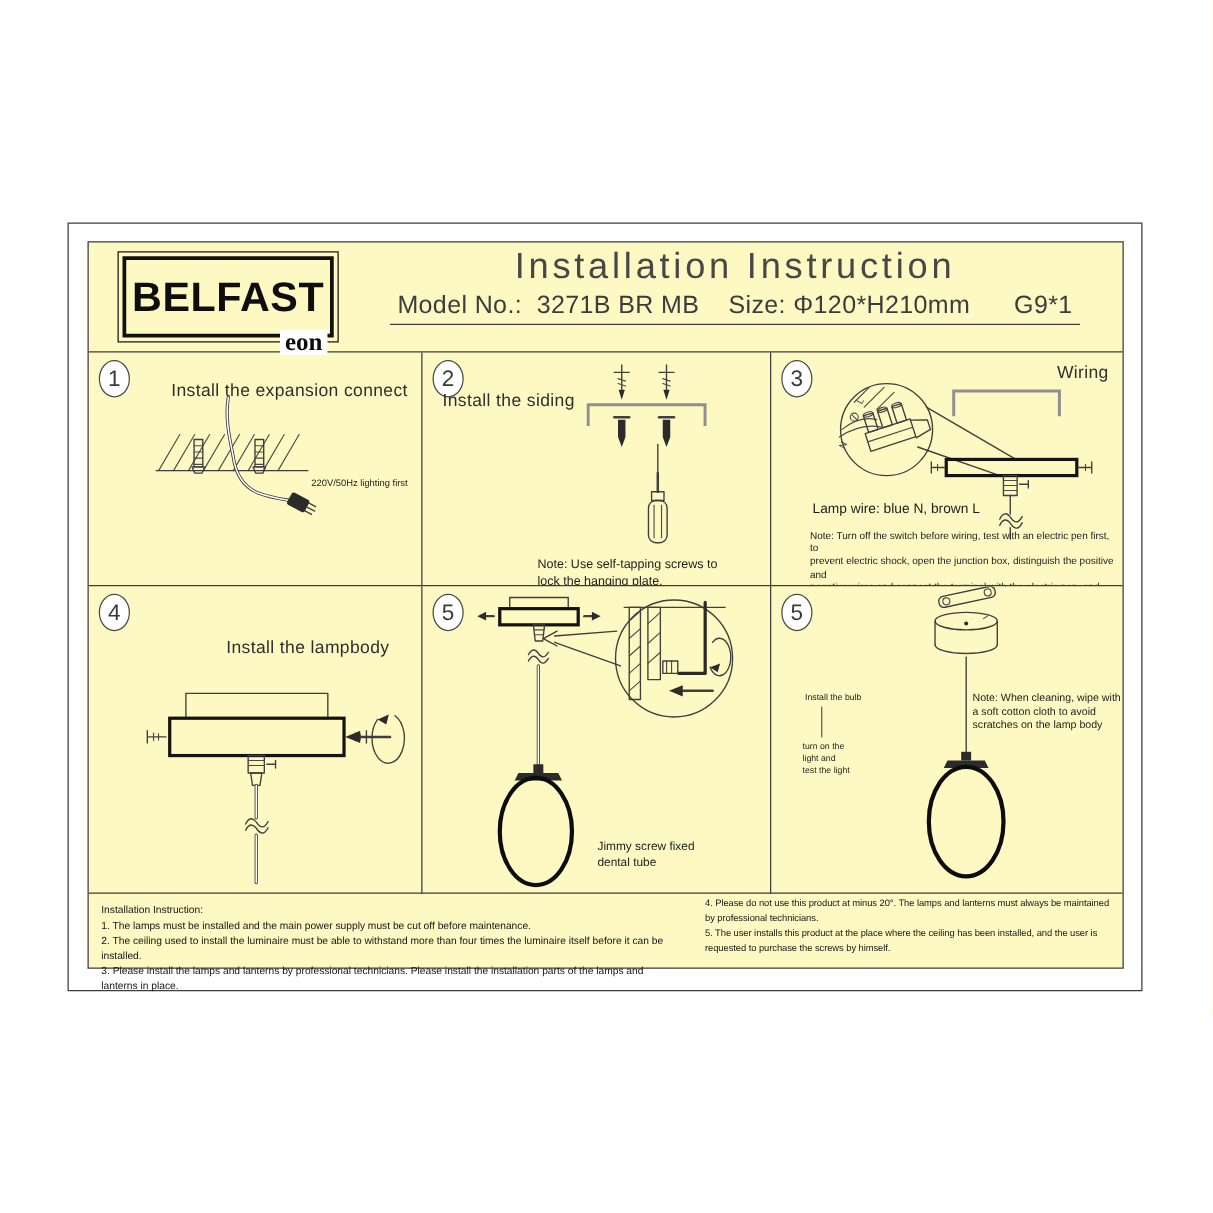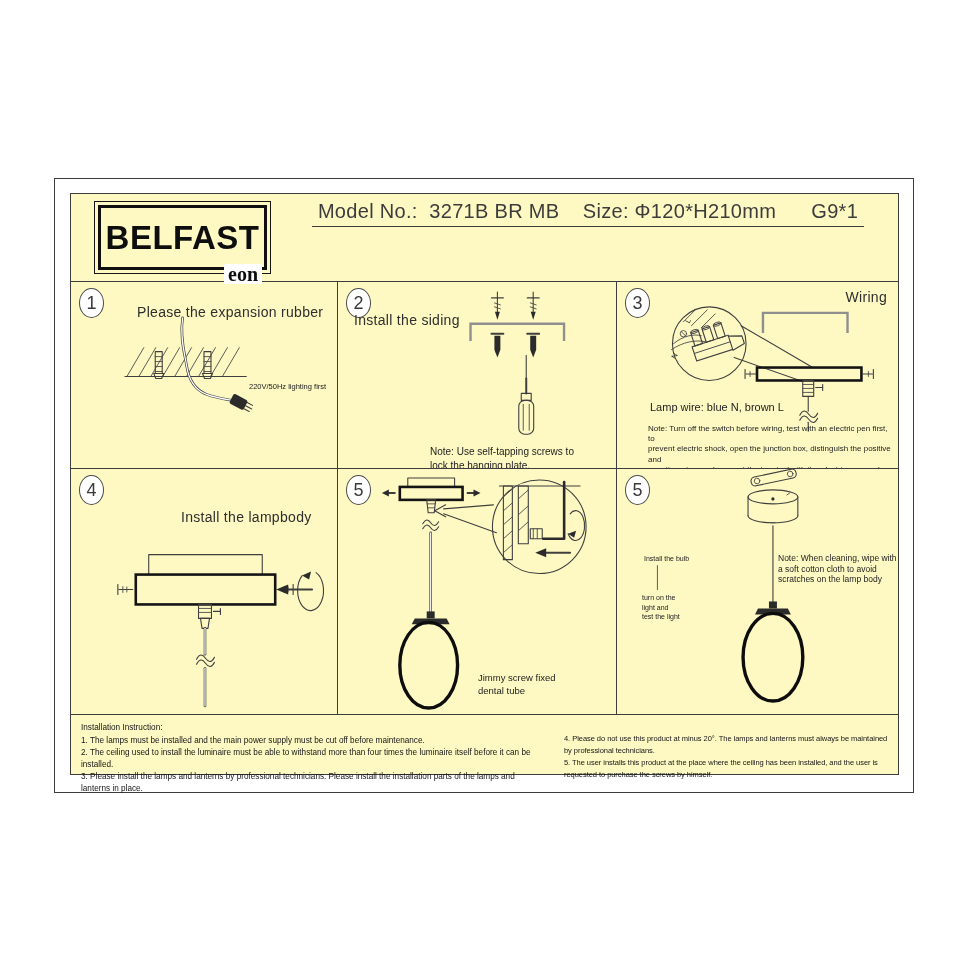--- a/index.html
+++ b/index.html
@@ -32,45 +32,46 @@
   .s3{stroke:#141414;stroke-width:2.6;fill:none;}
   .oval{stroke:#0d0d0d;stroke-width:3.4;fill:none;}
   .fil{fill:#2b2b2b;stroke:none;}
   .wo{stroke:#3f3f3f;stroke-width:2.6;fill:none;stroke-linecap:round;}
   .wi{stroke:#ffffff;stroke-width:1.2;fill:none;stroke-linecap:round;}
   .hex{stroke:#2a2a2a;stroke-width:2.6;fill:none;stroke-linecap:round;stroke-linejoin:round;}
   .svgtext{font-size:7.5px;fill:#333;font-family:"Liberation Sans",sans-serif;}
   
   .prec-title{position:absolute;left:10px;top:8px;font-size:8.2px;color:#151515;}
   .prec-left{position:absolute;left:10px;top:20px;width:450px;font-size:8.2px;line-height:12px;white-space:pre-line;color:#151515;}
-  .prec-right{position:absolute;left:493px;top:18px;width:332px;font-size:7.5px;letter-spacing:-.05px;line-height:12px;white-space:pre-line;color:#151515;}
+  .prec-right{position:absolute;left:493px;top:2px;width:332px;font-size:7.5px;letter-spacing:-.05px;line-height:12px;white-space:pre-line;color:#151515;}
 </style>
 </head>
 <body>
 
 <div class="outer">
   <div class="inner">
 
     <div class="header">
       <div class="logo">
         <div class="logo-inner">
           <span class="brand">BELFAST</span>
         </div>
         <span class="brand-sub">eon</span>
       </div>
       <div class="title-block">
+        <div class="doc-title">Installation Instruction</div>
         <div><span class="model-line">Model No.:  3271B BR MB    Size: Φ120*H210mm      G9*1</span></div>
       </div>
     </div>
 
     <div class="grid">
 
       <section class="panel">
         <span class="step">1</span>
-        <div class="cap" style="left:66px;top:22px;">Please the expansion rubber</div>
+        <div class="cap" style="left:66px;top:22px;">Install the expansion connect</div>
         <svg class="art" viewBox="0 0 267 187">
           <g>
             <line class="s09" x1="56" y1="95" x2="73" y2="66"></line>
               <line class="s09" x1="68" y1="95" x2="85" y2="66"></line>
             <line class="s09" x1="80" y1="95" x2="97" y2="66"></line>
               <line class="s09" x1="92" y1="95" x2="109" y2="66"></line>
             <line class="s09" x1="104" y1="95" x2="121" y2="66"></line>
               <line class="s09" x1="116" y1="95" x2="133" y2="66"></line>
             <line class="s09" x1="128" y1="95" x2="145" y2="66"></line>
               <line class="s09" x1="140" y1="95" x2="157" y2="66"></line>

